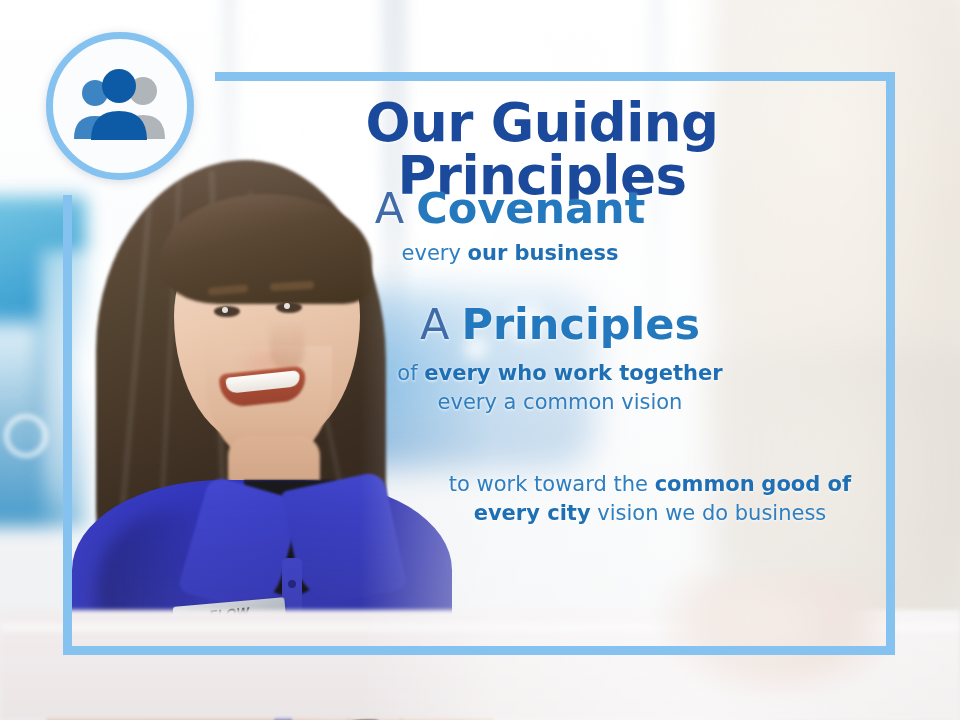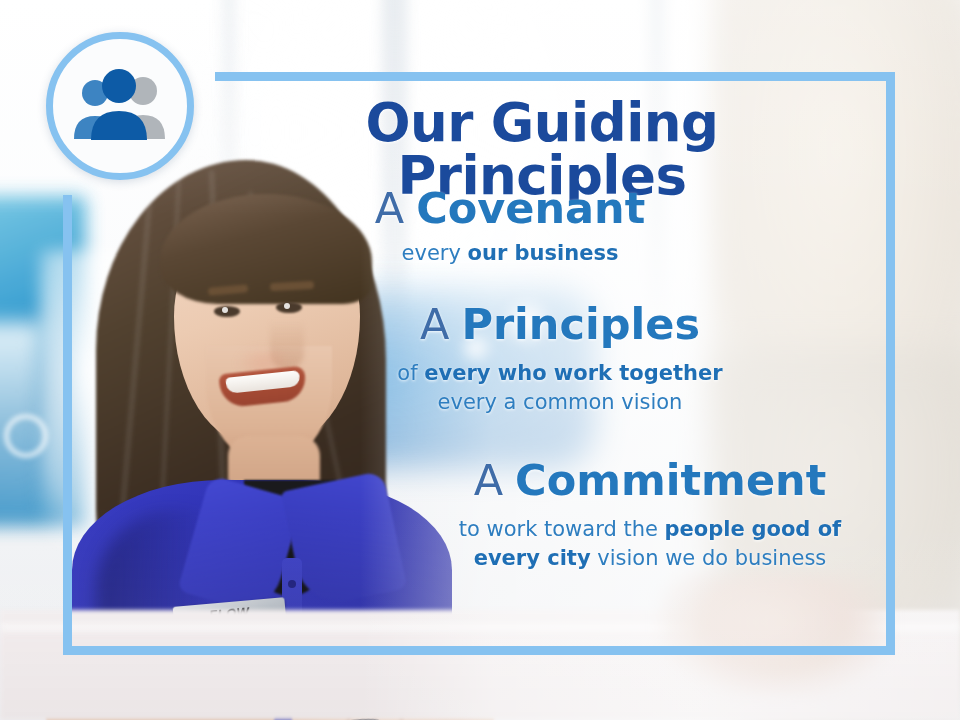--- a/index.html
+++ b/index.html
@@ -454,22 +454,18 @@
       <span class="art">A</span>
       <span class="word">Principles</span>
     </div>
     <div class="sub">
       <span>of </span><b>every who work together</b><br>
       <span>every a common vision</span>
     </div>
   </div>
 
   <div class="block blk-commitment">
-    <div class="head">
-      <span class="art">A</span>
-      <span class="word">Commitment</span>
-    </div>
     <div class="sub">
-      <span>to work toward the </span><b>people</b><span> </span><b>good of every city</b><span> vision we do business</span>
+      <span>to work toward the </span><b>common</b><span> </span><b>good of every city</b><span> vision we do business</span>
     </div>
   </div>
 
 </div>
 
 </body></html>

